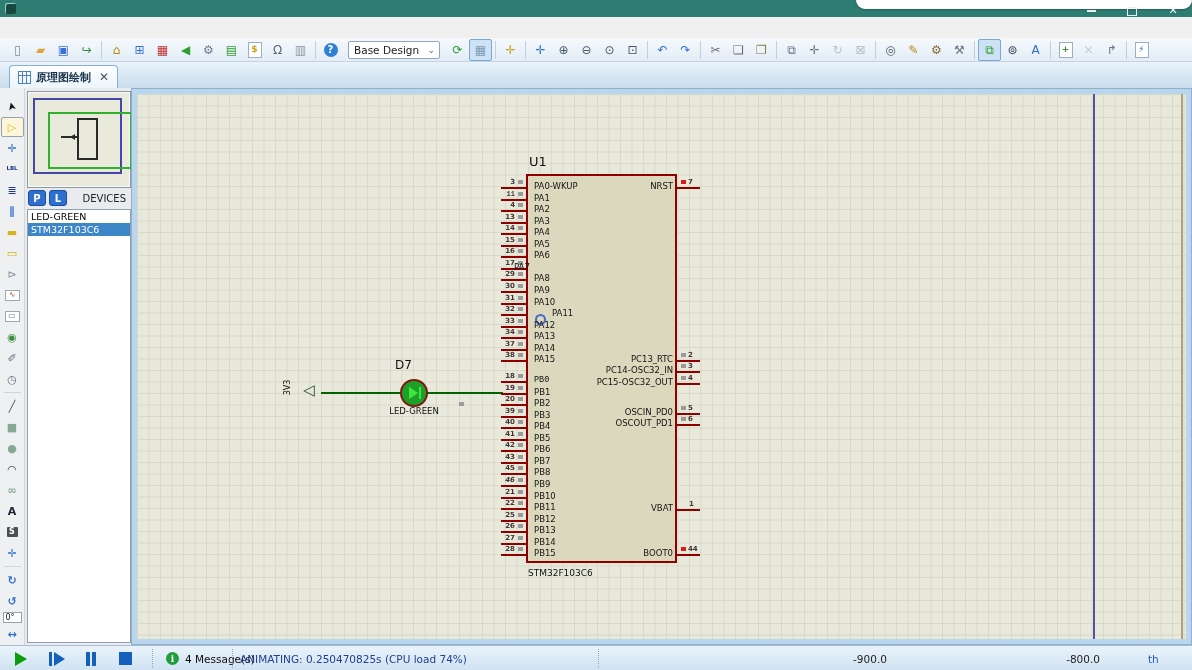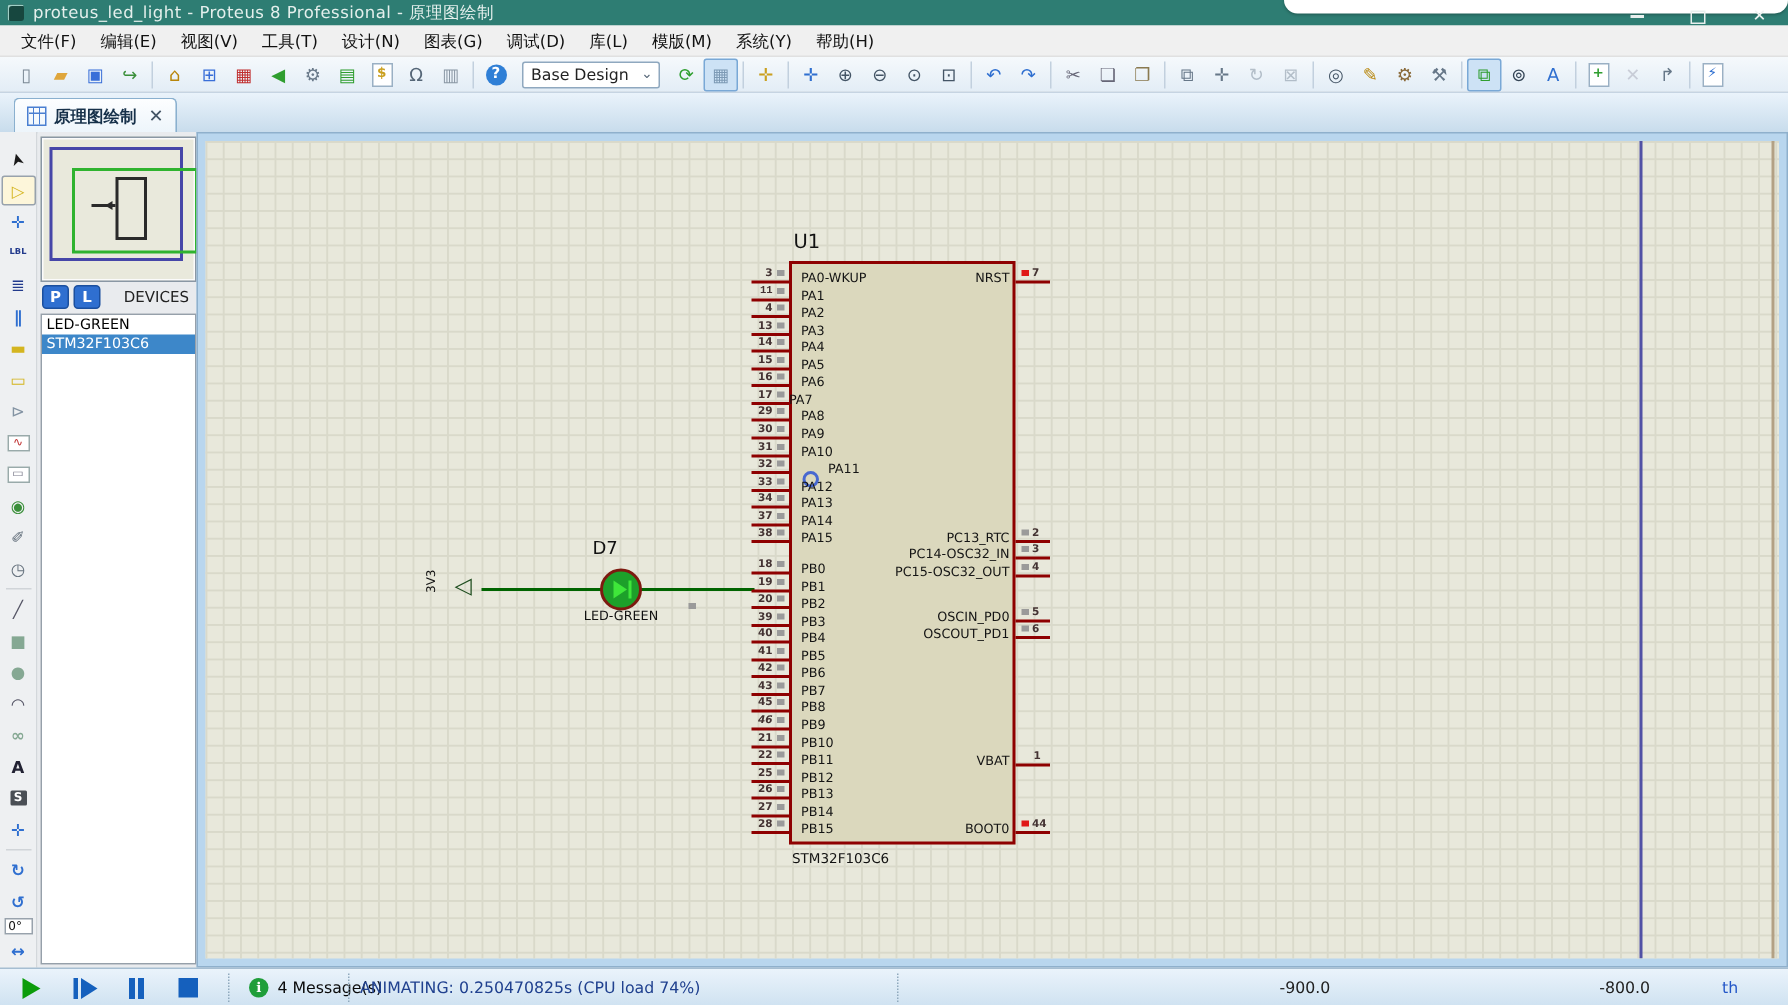--- a/index.html
+++ b/index.html
@@ -102,48 +102,34 @@
   #coord-y{position:absolute;left:1040px;top:7px;width:60px;text-align:right;font-size:10.5px;color:#222;}
   #coord-unit{position:absolute;left:1148px;top:7px;font-size:10.5px;color:#2457c8;}
 </style>
 </head>
 <body>
 
 <div id="app">
 
   <div id="titlebar">
     <span id="app-icon"></span>
-    <span id="title-text">proteus_led_light - Proteus 8 Professional - 原理图绘制</span>
     <div id="overlay-pill"></div>
     <div id="win-controls">
       <span class="winbtn">
           <i id="min-glyph"></i>
         </span>
       <span class="winbtn">
           <i id="max-glyph"></i>
         </span>
       <span class="winbtn">
           <span id="close-glyph">✕</span>
         </span>
     </div>
   </div>
 
-  <div id="menubar">
-      <span class="menu-item">文件(F)</span>
-      <span class="menu-item">编辑(E)</span>
-      <span class="menu-item">视图(V)</span>
-      <span class="menu-item">工具(T)</span>
-      <span class="menu-item">设计(N)</span>
-      <span class="menu-item">图表(G)</span>
-      <span class="menu-item">调试(D)</span>
-      <span class="menu-item">库(L)</span>
-      <span class="menu-item">模版(M)</span>
-      <span class="menu-item">系统(Y)</span>
-      <span class="menu-item">帮助(H)</span>
-    </div>
 
   <div id="toolbar">
     <div id="tb-left" style="display:flex;align-items:center;">
         <div class="tbtn">
           <span class="tglyph" style="color: rgb(122, 136, 148);">▯</span>
         </div>
         <div class="tbtn">
           <span class="tglyph" style="color: rgb(223, 166, 60);">▰</span>
         </div>
         <div class="tbtn">
@@ -438,21 +424,21 @@
         <div class="pin-num" style="left: 360px; width: 18px; top: 141.75px;">15</div>
         <div class="pin-sq" style="left: 381px; top: 143.75px; background: rgb(154, 154, 154);"></div>
         <div class="pin-name" style="left: 397px; top: 144.75px;">PA5</div>
         <div class="pin-stub" style="left: 364px; width: 25px; top: 162.3px;"></div>
         <div class="pin-num" style="left: 360px; width: 18px; top: 153.3px;">16</div>
         <div class="pin-sq" style="left: 381px; top: 155.3px; background: rgb(154, 154, 154);"></div>
         <div class="pin-name" style="left: 397px; top: 156.3px;">PA6</div>
         <div class="pin-stub" style="left: 364px; width: 25px; top: 173.85px;"></div>
         <div class="pin-num" style="left: 360px; width: 18px; top: 164.85px;">17</div>
         <div class="pin-sq" style="left: 381px; top: 166.85px; background: rgb(154, 154, 154);"></div>
-        <div class="pin-name" style="left: 389px; top: 167.85px;">PA7</div>
+        <div class="pin-name" style="left: 377px; top: 167.85px;">PA7</div>
         <div class="pin-stub" style="left: 364px; width: 25px; top: 185.4px;"></div>
         <div class="pin-num" style="left: 360px; width: 18px; top: 176.4px;">29</div>
         <div class="pin-sq" style="left: 381px; top: 178.4px; background: rgb(154, 154, 154);"></div>
         <div class="pin-name" style="left: 397px; top: 179.4px;">PA8</div>
         <div class="pin-stub" style="left: 364px; width: 25px; top: 196.95px;"></div>
         <div class="pin-num" style="left: 360px; width: 18px; top: 187.95px;">30</div>
         <div class="pin-sq" style="left: 381px; top: 189.95px; background: rgb(154, 154, 154);"></div>
         <div class="pin-name" style="left: 397px; top: 190.95px;">PA9</div>
         <div class="pin-stub" style="left: 364px; width: 25px; top: 208.5px;"></div>
         <div class="pin-num" style="left: 360px; width: 18px; top: 199.5px;">31</div>
@@ -474,21 +460,21 @@
         <div class="pin-num" style="left: 360px; width: 18px; top: 245.7px;">37</div>
         <div class="pin-sq" style="left: 381px; top: 247.7px; background: rgb(154, 154, 154);"></div>
         <div class="pin-name" style="left: 397px; top: 248.7px;">PA14</div>
         <div class="pin-stub" style="left: 364px; width: 25px; top: 266.25px;"></div>
         <div class="pin-num" style="left: 360px; width: 18px; top: 257.25px;">38</div>
         <div class="pin-sq" style="left: 381px; top: 259.25px; background: rgb(154, 154, 154);"></div>
         <div class="pin-name" style="left: 397px; top: 260.25px;">PA15</div>
         <div class="pin-stub" style="left: 364px; width: 25px; top: 287px;"></div>
         <div class="pin-num" style="left: 360px; width: 18px; top: 278px;">18</div>
         <div class="pin-sq" style="left: 381px; top: 280px; background: rgb(154, 154, 154);"></div>
-        <div class="pin-name" style="left: 397px; top: 281px;">PB0</div>
+        <div class="pin-name" style="left: 397px; top: 281px; font-family: Liberation Mono, monospace;">PB0</div>
         <div class="pin-stub" style="left: 364px; width: 25px; top: 298.55px;"></div>
         <div class="pin-num" style="left: 360px; width: 18px; top: 289.55px;">19</div>
         <div class="pin-sq" style="left: 381px; top: 291.55px; background: rgb(154, 154, 154);"></div>
         <div class="pin-name" style="left: 397px; top: 292.55px;">PB1</div>
         <div class="pin-stub" style="left: 364px; width: 25px; top: 310.1px;"></div>
         <div class="pin-num" style="left: 360px; width: 18px; top: 301.1px;">20</div>
         <div class="pin-sq" style="left: 381px; top: 303.1px; background: rgb(154, 154, 154);"></div>
         <div class="pin-name" style="left: 397px; top: 304.1px;">PB2</div>
         <div class="pin-stub" style="left: 364px; width: 25px; top: 321.65px;"></div>
         <div class="pin-num" style="left: 360px; width: 18px; top: 312.65px;">39</div>

